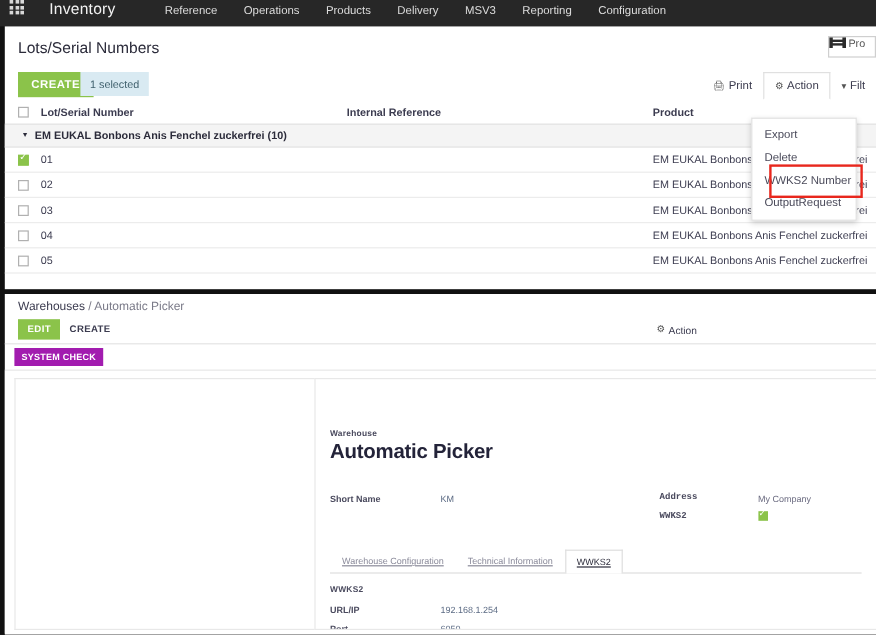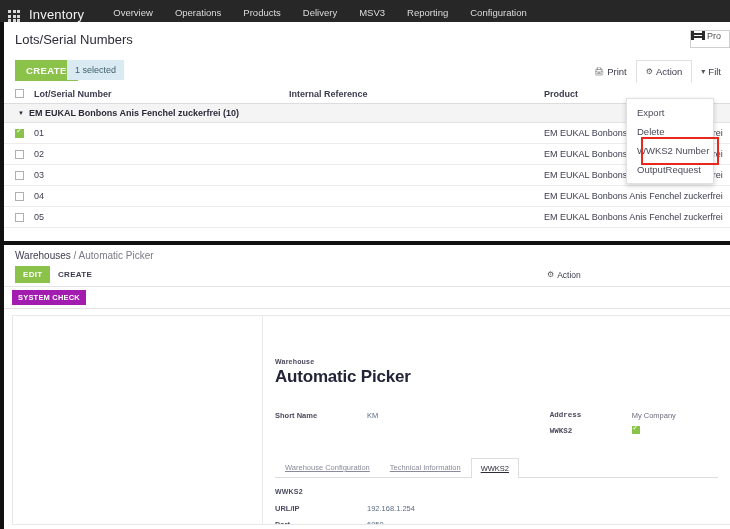--- a/index.html
+++ b/index.html
@@ -7,21 +7,21 @@
     width: 730px; height: 529px;
     background: #1a1a1a;
     font-family: "Liberation Sans", sans-serif;
     overflow: hidden;
   }
   .screen { position: relative; width: 730px; height: 529px; background: #111; }
 
   
   .navbar {
     position: absolute; left: 0; top: 0; width: 730px; height: 22px;
-    background: #272727; display: flex; align-items: flex-end; padding-left: 8px;
+    background: #272727; display: flex; align-items: flex-start; padding-left: 8px; gap: 12px;
   }
   .apps-grid { display: grid; grid-template-columns: repeat(3, 3px); grid-template-rows: repeat(3, 3px);
     gap: 1.5px; margin-right: 9px; }
   .apps-grid i { display: block; width: 3px; height: 3px; background: #d8d8d8; }
   .brand { color: #f2f2f2; font-size: 13px; font-weight: 400; letter-spacing: .2px; margin-right: 18px; }
   .navmenu { display: flex; align-items: center; gap: 0; }
   .navmenu a { color: #dcdcdc; font-size: 9.5px; text-decoration: none; padding: 4px 11px; white-space: nowrap; }
 
   
   .app-upper {
@@ -165,21 +165,21 @@
         <i></i>
         <i></i>
         <i></i>
         <i></i>
         <i></i>
         <i></i>
         <i></i>
     </div>
     <div class="brand">Inventory</div>
     <div class="navmenu">
-      <a href="#">Overview</a>
+      <a href="#">Reference</a>
       <a href="#">Operations</a>
       <a href="#">Products</a>
       <a href="#">Delivery</a>
       <a href="#">MSV3</a>
       <a href="#">Reporting</a>
       <a href="#">Configuration</a>
     </div>
   </div>
 
   <div class="app-upper">

